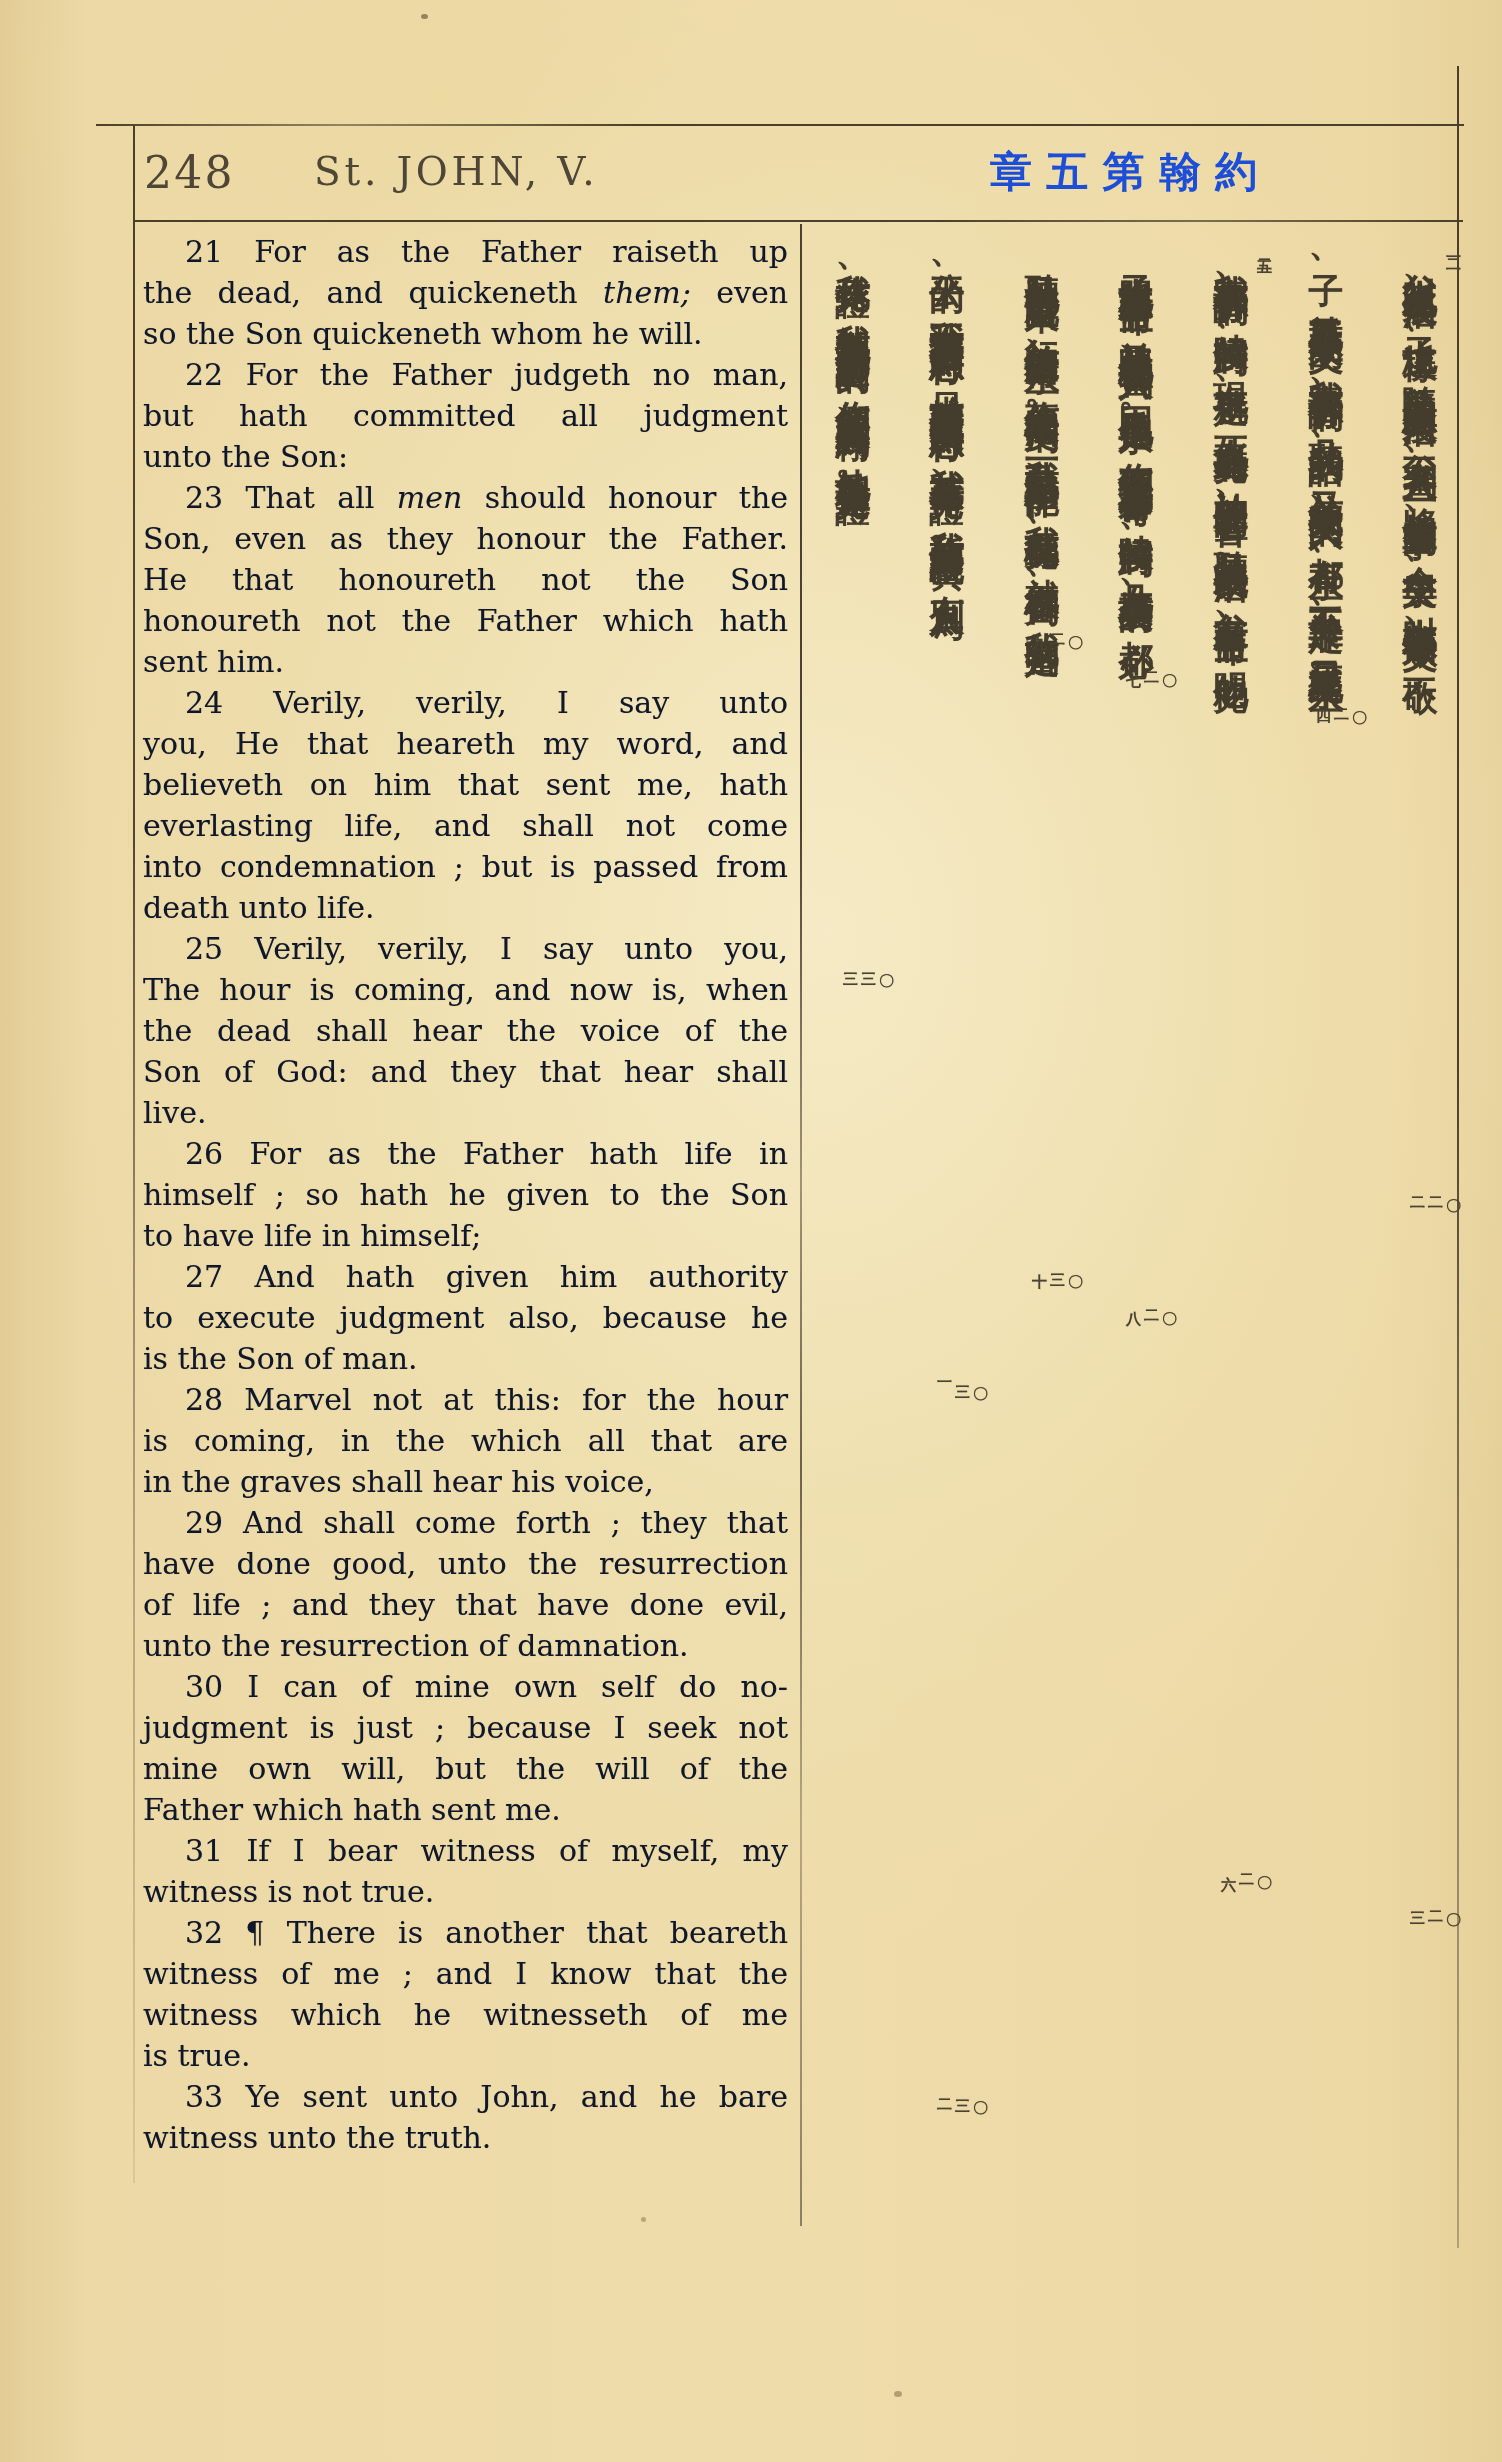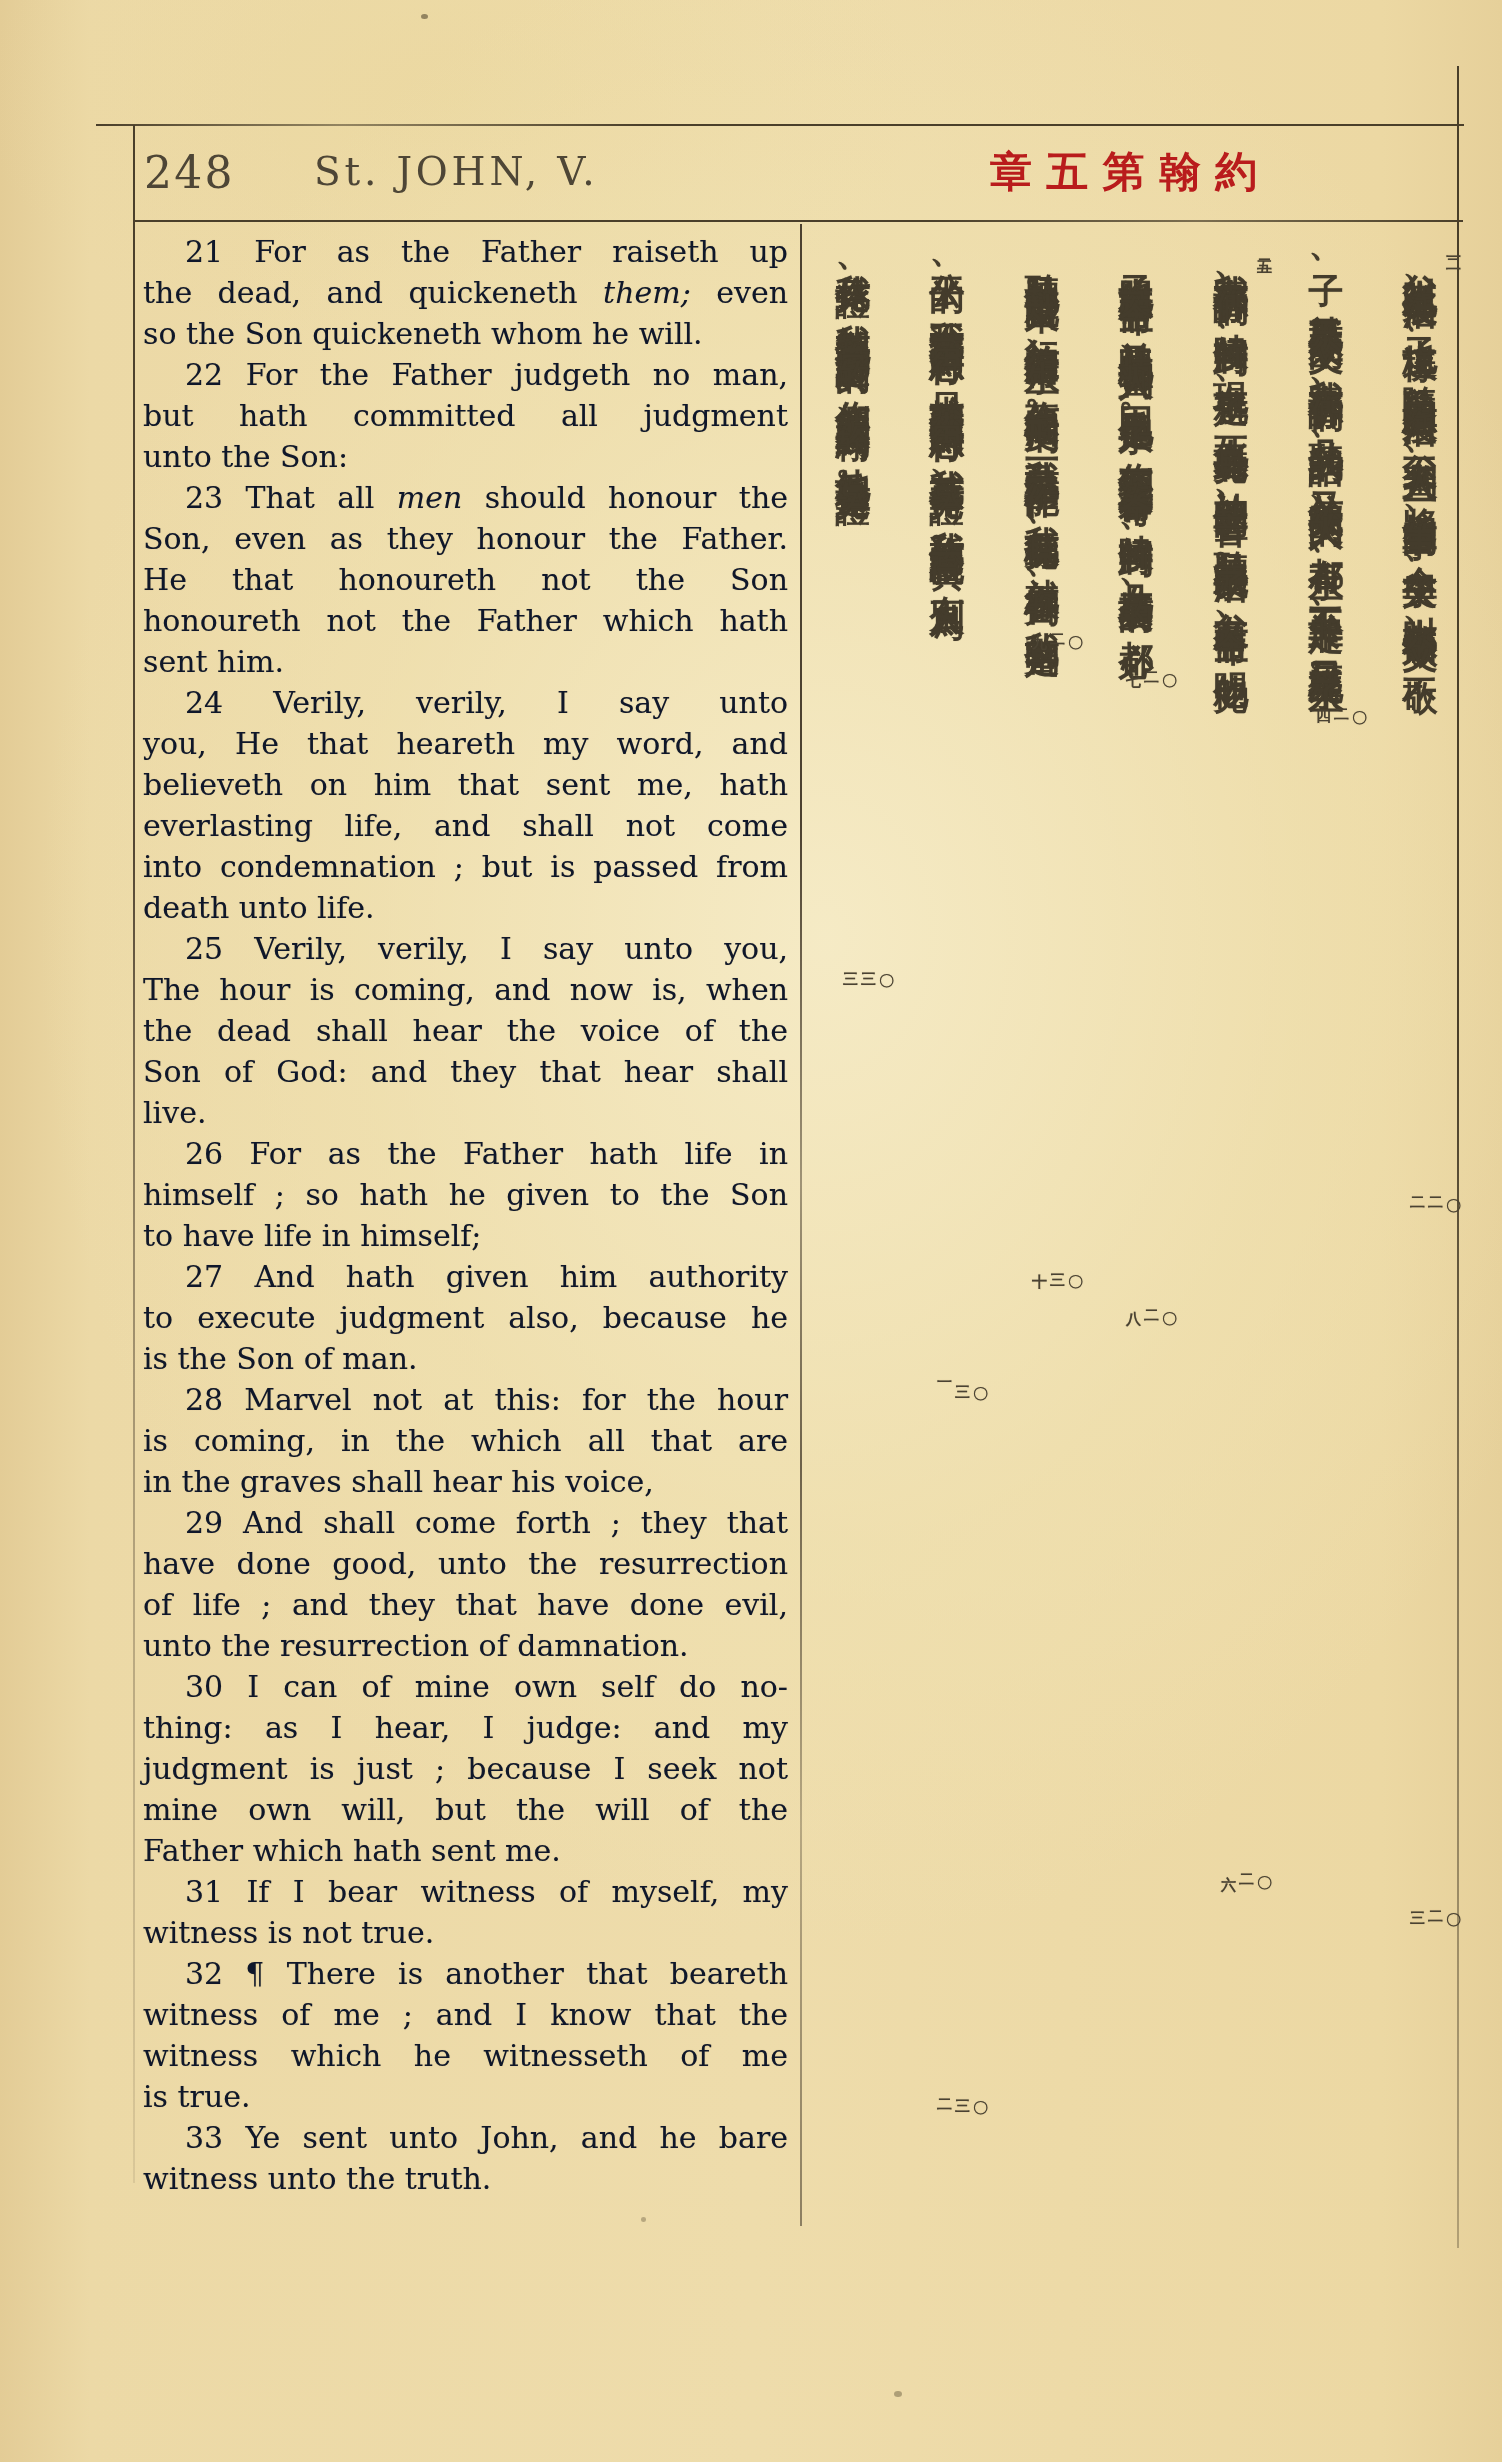--- a/index.html
+++ b/index.html
@@ -20,21 +20,21 @@
   #left-border{left:133px;top:125px;width:2.3px;height:2058px;
     background:linear-gradient(to bottom,#4a3f2a 0%,#544734 35%,rgba(84,71,52,.55) 55%,rgba(84,71,52,.35) 72%,rgba(84,71,52,.12) 100%);}
   #right-border{left:1457px;top:66px;width:2.3px;height:2182px;
     background:linear-gradient(to bottom,#4a3f2a 0%,#4a3f2a 45%,rgba(74,63,42,.6) 70%,rgba(74,63,42,.35) 100%);}
   #column-divider{left:800px;top:224px;width:2.3px;height:2002px;
     background:linear-gradient(to bottom,#4c4130 0%,#4c4130 30%,rgba(76,65,48,.5) 48%,rgba(76,65,48,.8) 62%,rgba(76,65,48,.35) 80%,rgba(76,65,48,.6) 100%);}
 
   #page-number{position:absolute;left:144px;top:147px;font-size:44px;letter-spacing:2.3px;}
   #header-left{position:absolute;left:314px;top:149px;font-size:39px;letter-spacing:3.8px;}
   #header-right{position:absolute;left:990px;top:144px;width:285px;font-size:42px;font-weight:bold;
-    letter-spacing:14.3px;white-space:nowrap;color:#b91c1c;
+    letter-spacing:14.3px;white-space:nowrap;color:#1d4ed8;
     font-family:"DejaVu Sans","Liberation Sans",sans-serif;}
 
   #english-text-column{position:absolute;left:143px;top:231px;width:645px;
     font-size:30px;line-height:41px;}
   .eline{white-space:nowrap;color:#0f172a;text-shadow:0 0 0.8px rgba(80,70,50,.35);}
   .eline.j{white-space:normal;text-align:justify;text-align-last:justify;}
   .eline.ind{text-indent:42px;}
   .it{font-style:italic;}
 
   #chinese-text-block{position:absolute;left:0;top:0;width:1502px;height:2462px;pointer-events:none;}
@@ -90,21 +90,20 @@
     <div class="eline j"><span>to execute judgment also, because he</span></div>
     <div class="eline"><span>is the Son of man.</span></div>
     <div class="eline j ind"><span>28 Marvel not at this: for the hour</span></div>
     <div class="eline j"><span>is coming, in the which all that are</span></div>
     <div class="eline"><span>in the graves shall hear his voice,</span></div>
     <div class="eline j ind"><span>29 And shall come forth ; they that</span></div>
     <div class="eline j"><span>have done good, unto the resurrection</span></div>
     <div class="eline j"><span>of life ; and they that have done evil,</span></div>
     <div class="eline"><span>unto the resurrection of damnation.</span></div>
     <div class="eline j ind"><span>30 I can of mine own self do no-</span></div>
-    <div class="eline j"><span>thing: as I hear, I judge: and my</span></div>
     <div class="eline j"><span>judgment is just ; because I seek not</span></div>
     <div class="eline j"><span>mine own will, but the will of the</span></div>
     <div class="eline"><span>Father which hath sent me.</span></div>
     <div class="eline j ind"><span>31 If I bear witness of myself, my</span></div>
     <div class="eline"><span>witness is not true.</span></div>
     <div class="eline j ind"><span>32 ¶ There is another that beareth</span></div>
     <div class="eline j"><span>witness of me ; and I know that the</span></div>
     <div class="eline j"><span>witness which he witnesseth of me</span></div>
     <div class="eline"><span>is true.</span></div>
     <div class="eline j ind"><span>33 Ye sent unto John, and he bare</span></div>

